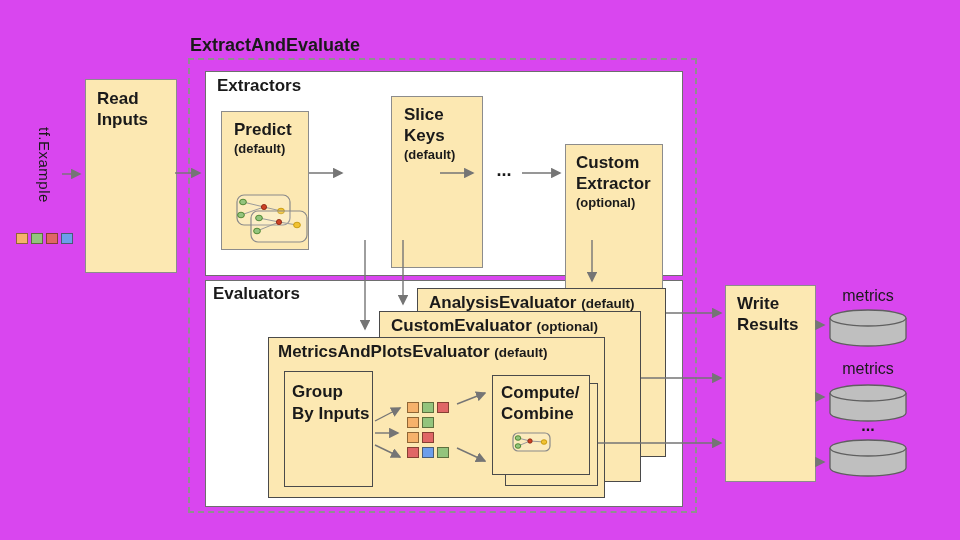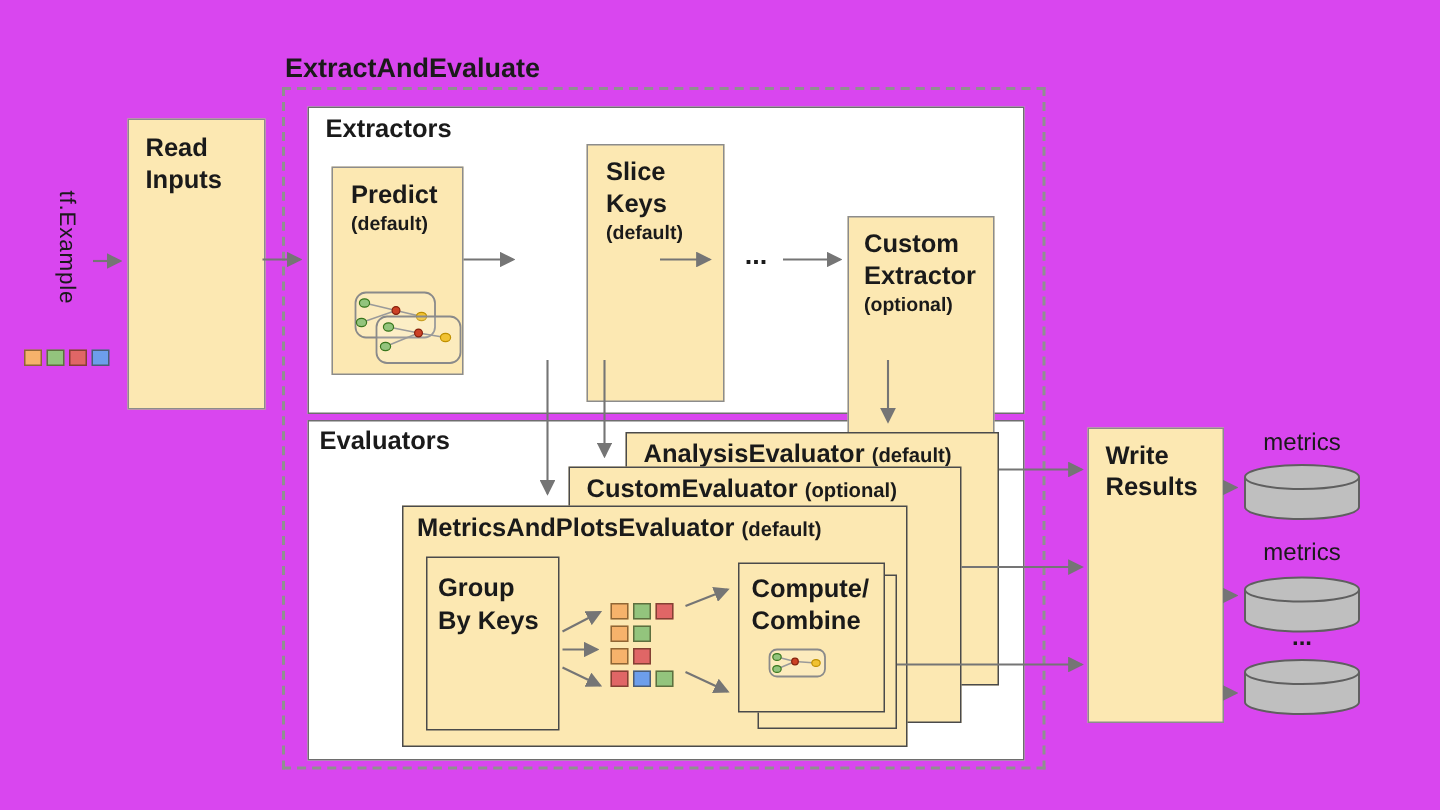--- a/index.html
+++ b/index.html
@@ -141,21 +141,21 @@
   <div class="abs tan-box-dark" style="left:268px; top:337px; width:337px; height:161px; z-index:5;">
     <div class="eval-title" style="padding-left:9px;">
       <span>MetricsAndPlotsEvaluator</span>
       <span class="sub">(default)</span>
     </div>
   </div>
 
   <div class="abs tan-box-dark" style="left:284px; top:371px; width:89px; height:116px; z-index:6;">
     <div class="box-label" style="padding:9px 0 0 7px; line-height:22px;">
       <div>Group</div>
-      <div>By Keys</div>
+      <div>By Inputs</div>
     </div>
   </div>
 
   <div class="abs" style="left:407px; top:402px; z-index:6;">
       <div class="sq-row">
         <span class="sq" style="background: rgb(246, 178, 107);"></span>
         <span class="sq" style="background: rgb(147, 196, 125);"></span>
         <span class="sq" style="background: rgb(224, 102, 102);"></span>
       </div>
       <div class="sq-row">

